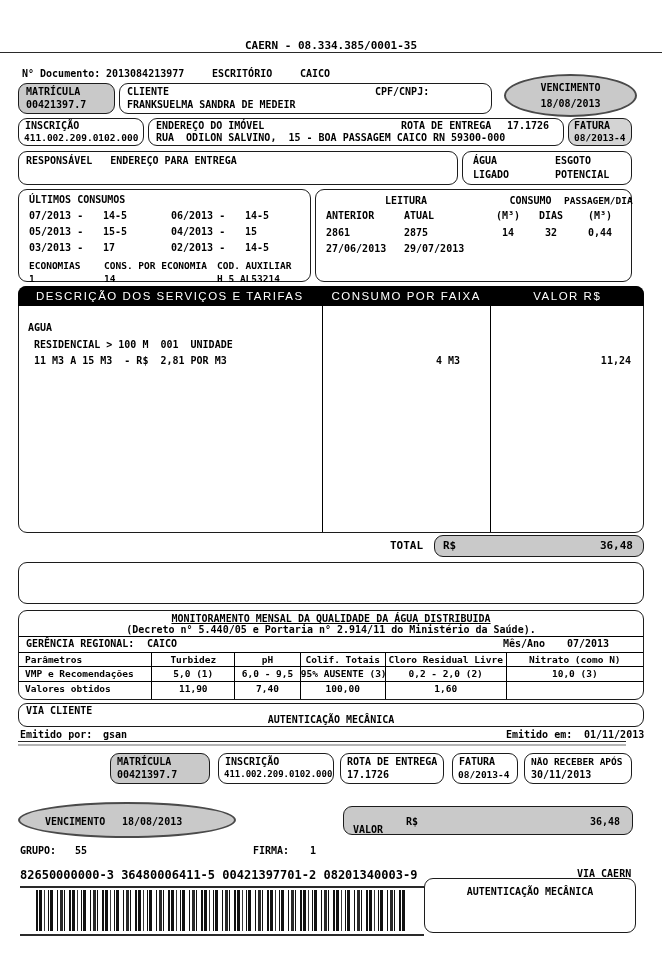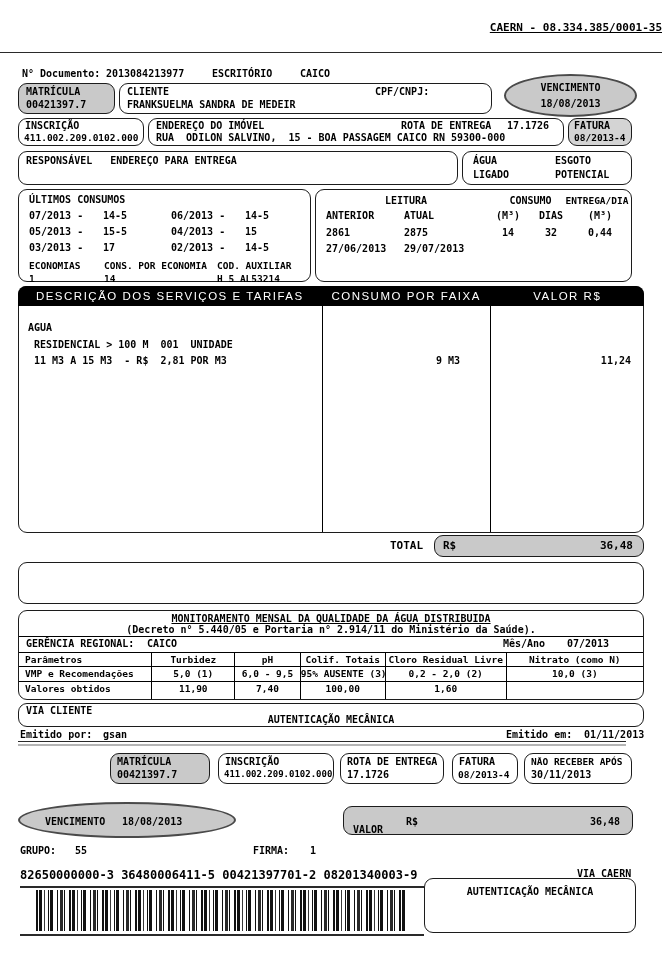--- a/index.html
+++ b/index.html
@@ -67,21 +67,21 @@
       #111 21px 22px, #fff 22px 24px,
       #2a2a2a 24px 27px, #fff 27px 28px,
       #111 28px 29px, #fff 29px 33px);
   }
 </style>
 </head>
 <body>
 
 <div class="page">
 
-  <div class="t fs11" style="left:0;right:0;top:22px;text-align:right;text-decoration:underline;">CAERN - 08.334.385/0001-35</div>
+  <div class="t fs11" style="left:0;right:0;top:40px;text-align:center;">CAERN - 08.334.385/0001-35</div>
   <div class="hline" style="left:0;right:0;top:52px;"></div>
 
   <div class="t" style="left:22px;top:68px;">N° Documento:</div>
   <div class="t" style="left:106px;top:68px;">2013084213977</div>
   <div class="t" style="left:212px;top:68px;">ESCRITÓRIO</div>
   <div class="t" style="left:300px;top:68px;">CAICO</div>
 
   <div class="rbox grey" style="left:18px;top:83px;width:97px;height:31px;">
     <div class="t" style="left:7px;top:2px;">MATRÍCULA</div>
     <div class="t" style="left:7px;bottom:2px;">00421397.7</div>
@@ -143,21 +143,21 @@
     <div class="t fs95" style="left:85px;top:70px;">CONS. POR ECONOMIA</div>
     <div class="t fs95" style="left:198px;top:70px;">COD. AUXILIAR</div>
     <div class="t fs95" style="left:10px;top:83px;">1</div>
     <div class="t fs95" style="left:85px;top:83px;">14</div>
     <div class="t fs95" style="left:198px;top:83px;">H 5 AL53214</div>
   </div>
 
   <div class="rbox" style="left:315px;top:189px;width:317px;height:93px;">
     <div class="t c" style="left:30px;top:5px;width:120px;">LEITURA</div>
     <div class="t c" style="left:172px;top:5px;width:85px;">CONSUMO</div>
-    <div class="t c fs95" style="left:248px;top:5px;width:66px;">ENTREGA/DIA</div>
+    <div class="t c fs95" style="left:248px;top:5px;width:66px;">PASSAGEM/DIA</div>
 
     <div class="t" style="left:10px;top:20px;">ANTERIOR</div>
     <div class="t" style="left:88px;top:20px;">ATUAL</div>
     <div class="t c" style="left:172px;top:20px;width:40px;">(M³)</div>
     <div class="t c" style="left:215px;top:20px;width:40px;">DIAS</div>
     <div class="t c" style="left:258px;top:20px;width:52px;">(M³)</div>
 
     <div class="t" style="left:10px;top:37px;">2861</div>
     <div class="t" style="left:88px;top:37px;">2875</div>
     <div class="t c" style="left:172px;top:37px;width:40px;">14</div>
@@ -183,21 +183,21 @@
         <div class="svc-faixa"></div>
         <div class="svc-valor"></div>
       </div>
       <div class="svc-row">
         <div class="svc-desc"> RESIDENCIAL &gt; 100 M  001  UNIDADE</div>
         <div class="svc-faixa"></div>
         <div class="svc-valor"></div>
       </div>
       <div class="svc-row">
         <div class="svc-desc"> 11 M3 A 15 M3  - R$  2,81 POR M3</div>
-        <div class="svc-faixa">9 M3</div>
+        <div class="svc-faixa">4 M3</div>
         <div class="svc-valor">11,24</div>
       </div>
     </div>
   </div>
 
   <div class="t fs11" style="left:390px;top:540px;">TOTAL</div>
   <div class="rbox grey" style="left:434px;top:535px;width:210px;height:22px;">
     <div class="t fs11" style="left:8px;top:4px;">R$</div>
     <div class="t fs11 r" style="right:10px;top:4px;">36,48</div>
   </div>

